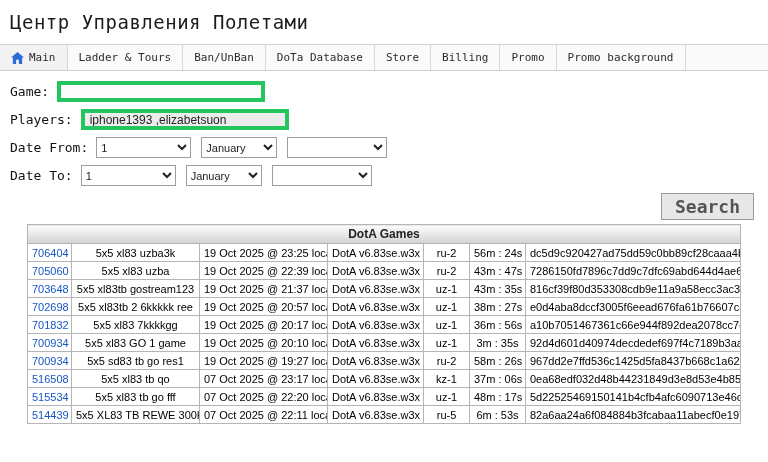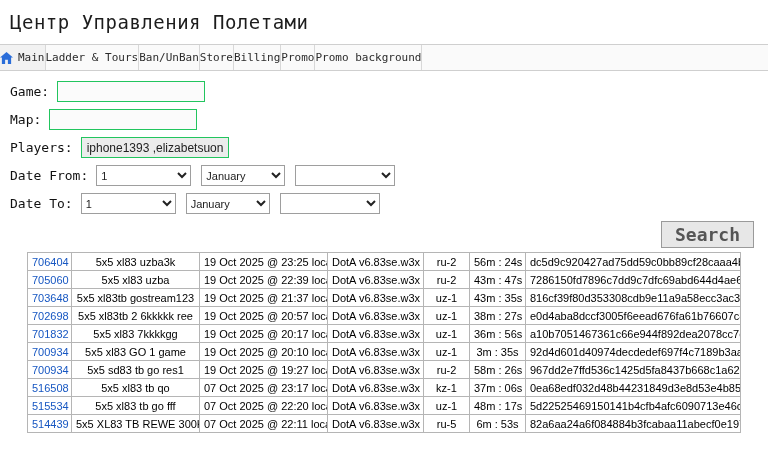--- a/index.html
+++ b/index.html
@@ -23,21 +23,21 @@
     align-items: stretch;
     background: #fafafa;
     border-top: 1px solid #cfcfcf;
     border-bottom: 1px solid #cfcfcf;
     height: 27px;
   }
   .tab {
     display: flex;
     align-items: center;
     gap: 5px;
-    padding: 0 0;
+    padding: 0 11px;
     font-family: "DejaVu Sans Mono", monospace;
     font-size: 11px;
     color: #2b2b2b;
     border-right: 1px solid #d8d8d8;
     text-decoration: none;
     cursor: pointer;
     white-space: nowrap;
     text-align: right;
   }
   .tab.active { background: #f2f2f2; }
@@ -49,41 +49,41 @@
     margin-bottom: 7px;
   }
   .form-label {
     font-family: "DejaVu Sans Mono", monospace;
     font-size: 13px;
     color: #111;
     margin-right: 8px;
     white-space: nowrap;
   }
   .text-input {
-    width: 148px;
+    width: 208px;
     height: 21px;
-    border: 1px solid #22c55e;
+    border: 4px solid #22c55e;
     background: #fbfbfb;
     font-family: "Liberation Sans", sans-serif;
     font-size: 12px;
     padding: 1px 5px;
     color: #222;
   }
   .text-input.filled { background: #ececec; }
   .date-select {
     height: 21px;
     font-family: "Liberation Sans", sans-serif;
     font-size: 11px;
     margin-right: 10px;
     border: 1px solid #9e9e9e;
     background: #fff;
     color: #222;
   }
   .sel-day   { width: 95px; }
-  .sel-month { width: 84px; }
+  .sel-month { width: 76px; }
   .sel-year  { width: 100px; }
   .search-row {
     display: flex;
     justify-content: flex-end;
     padding-right: 14px;
     margin: 2px 0 4px 0;
   }
   .search-button {
     font-family: "DejaVu Sans Mono", monospace;
     font-size: 18px;
@@ -136,40 +136,39 @@
     </svg>
     <span>Main</span>
   </a>
   <a class="tab">
       <span>Ladder &amp; Tours</span>
     </a>
   <a class="tab">
       <span>Ban/UnBan</span>
     </a>
   <a class="tab">
+      <span>DoTa Database</span>
+    </a>
+  <a class="tab">
       <span>Store</span>
     </a>
   <a class="tab">
       <span>Billing</span>
     </a>
   <a class="tab">
       <span>Promo</span>
     </a>
   <a class="tab">
       <span>Promo background</span>
     </a>
 </nav>
 
 <div class="form-area">
   <div class="form-row">
     <span class="form-label">Game:</span>
-    <input class="text-input" type="text" value="" style="">
-  </div>
-  <div class="form-row">
-    <span class="form-label">Map:</span>
     <input class="text-input" type="text" value="" style="">
   </div>
   <div class="form-row">
     <span class="form-label">Players:</span>
     <input class="text-input filled" type="text" value="iphone1393 ,elizabetsuon" style="">
   </div>
   <div class="form-row">
     <span class="form-label">Date From:</span>
     <select class="date-select sel-day">
       <option>1</option>
@@ -203,20 +202,23 @@
   <colgroup>
     <col style="width:44px">
     <col style="width:128px">
     <col style="width:128px">
     <col style="width:96px">
     <col style="width:46px">
     <col style="width:56px">
     <col>
   </colgroup>
   <thead>
+    <tr>
+      <th class="table-title-cell" colspan="7">DotA Games</th>
+    </tr>
   </thead>
   <tbody>
       <tr>
         <td class="al-l"><a class="id-link">706404</a></td>
         <td class="al-c">5x5 xl83 uzba3k</td>
         <td class="al-l">19 Oct 2025 @ 23:25 local</td>
         <td class="al-l">DotA v6.83se.w3x</td>
         <td class="al-c">ru-2</td>
         <td class="al-c">56m : 24s</td>
         <td class="al-l">dc5d9c920427ad75dd59c0bb89cf28caaa4b58ba</td>

